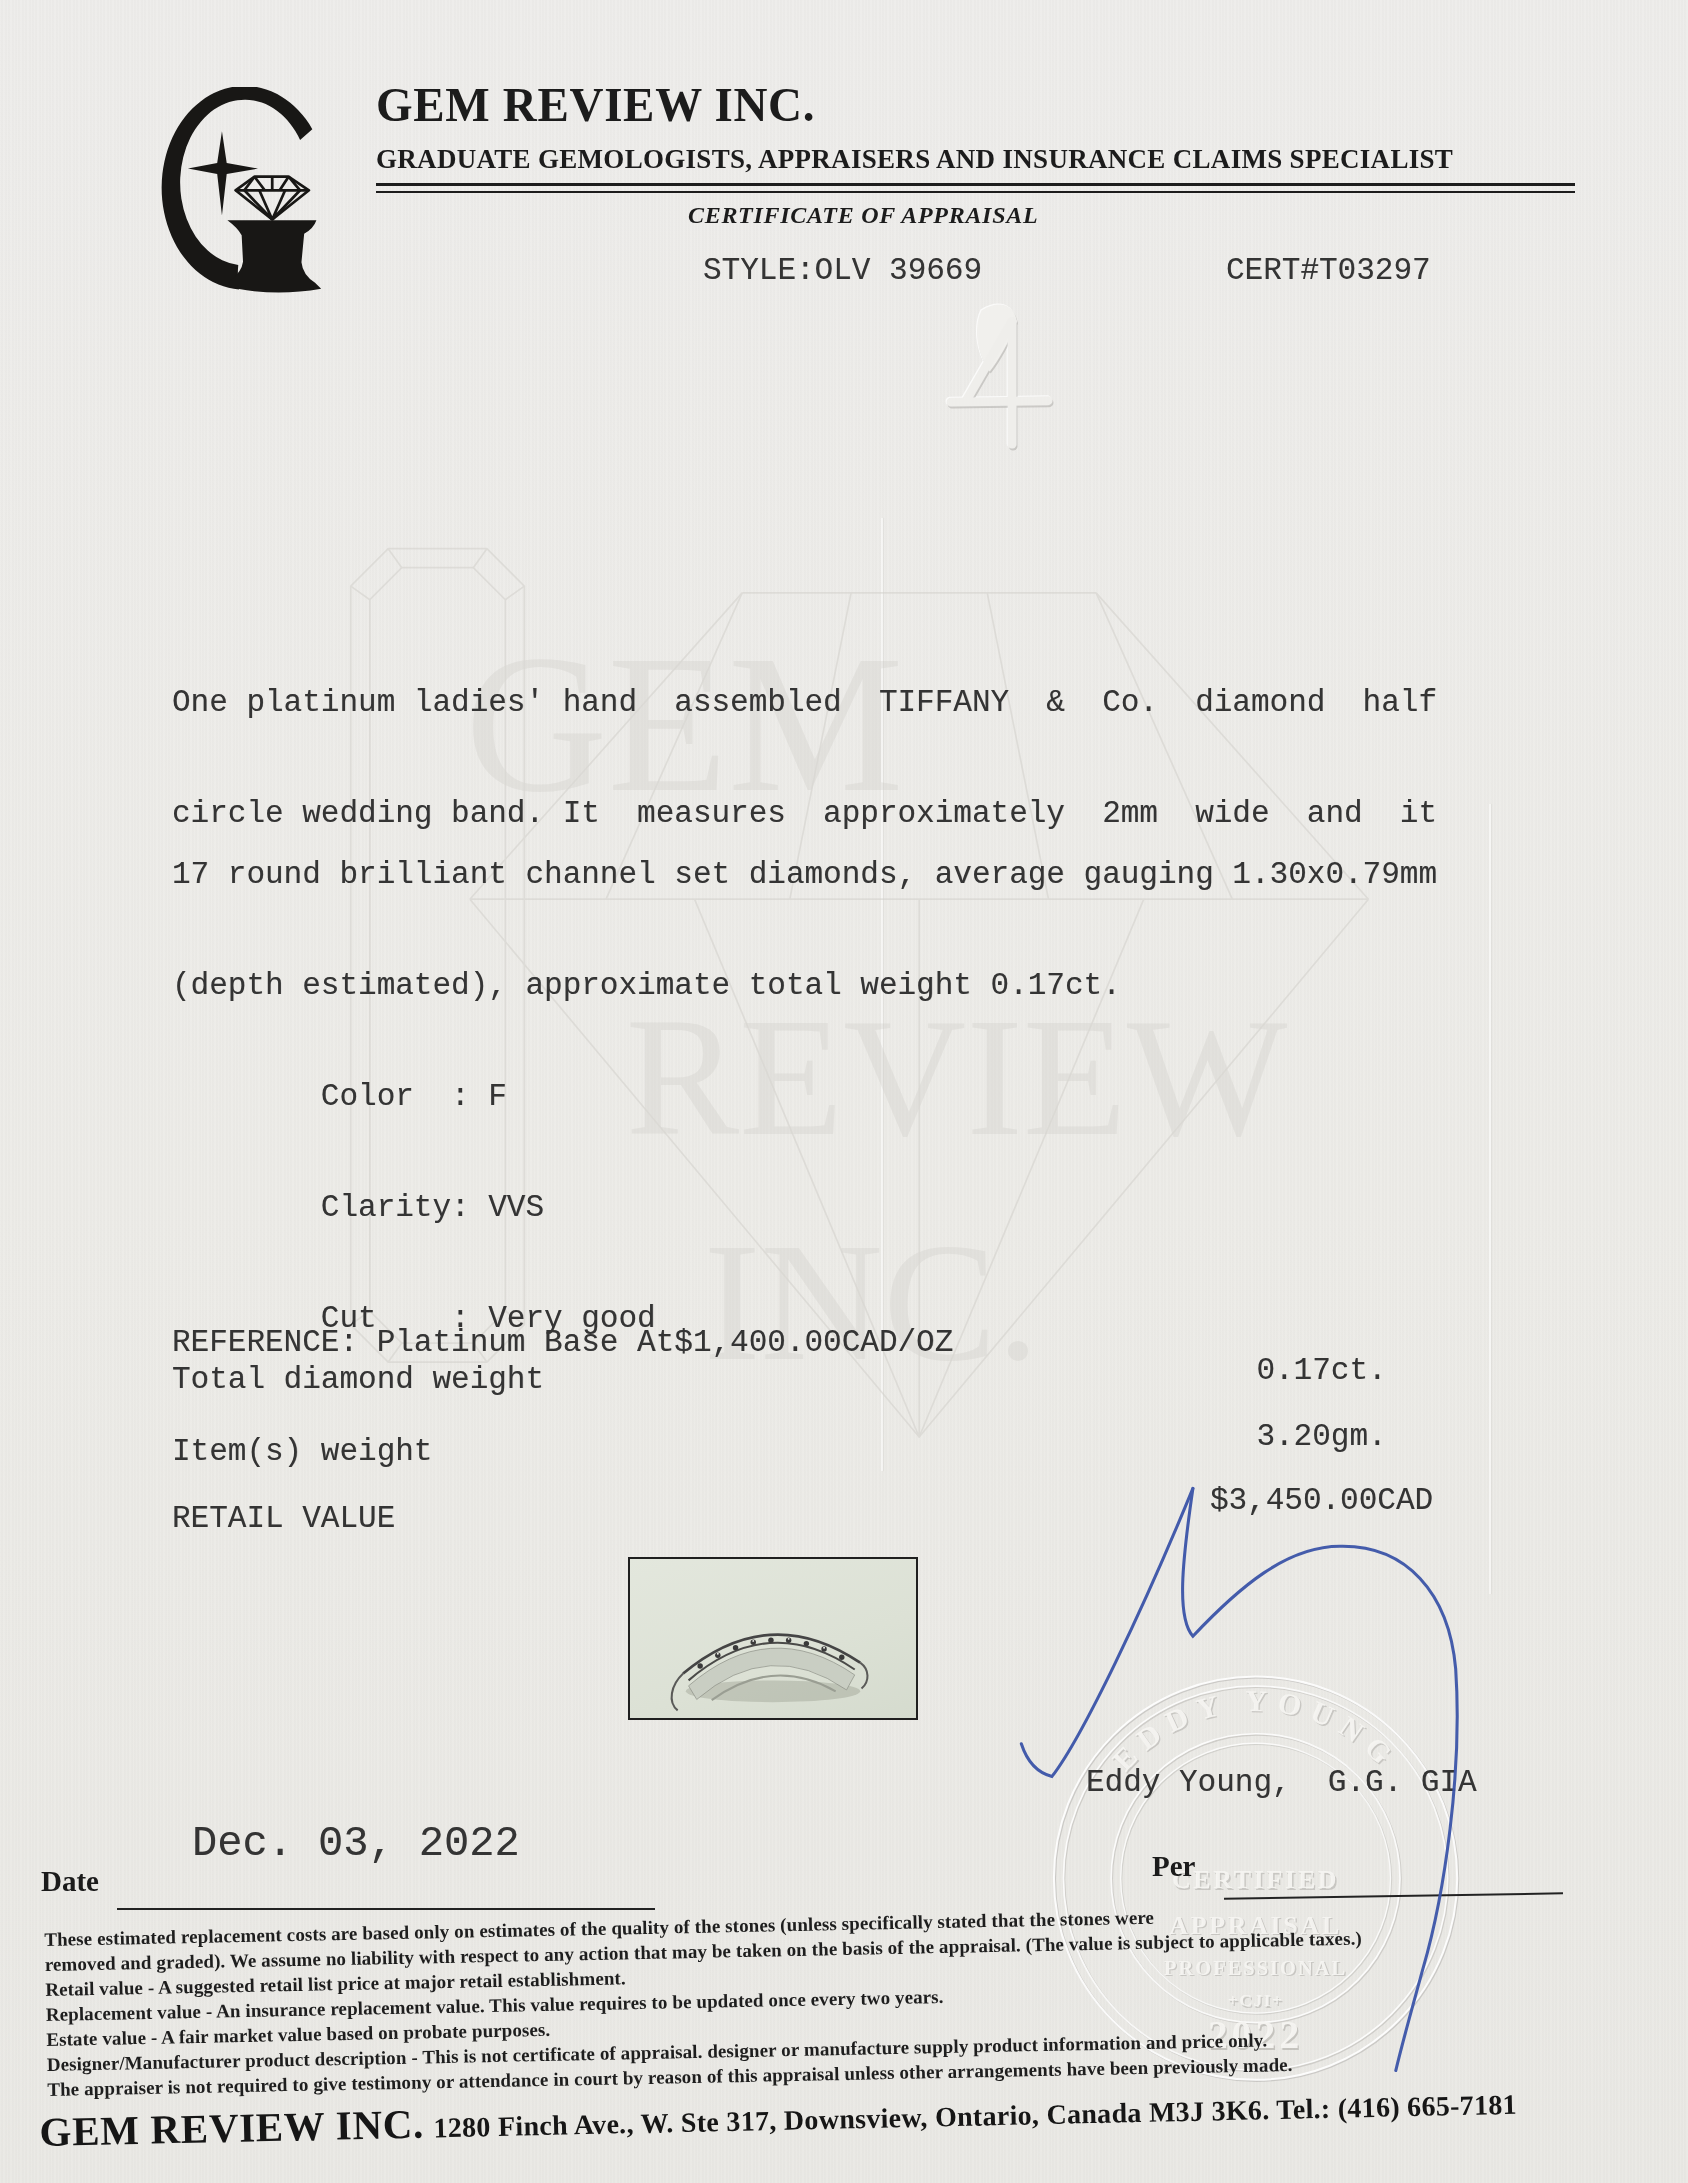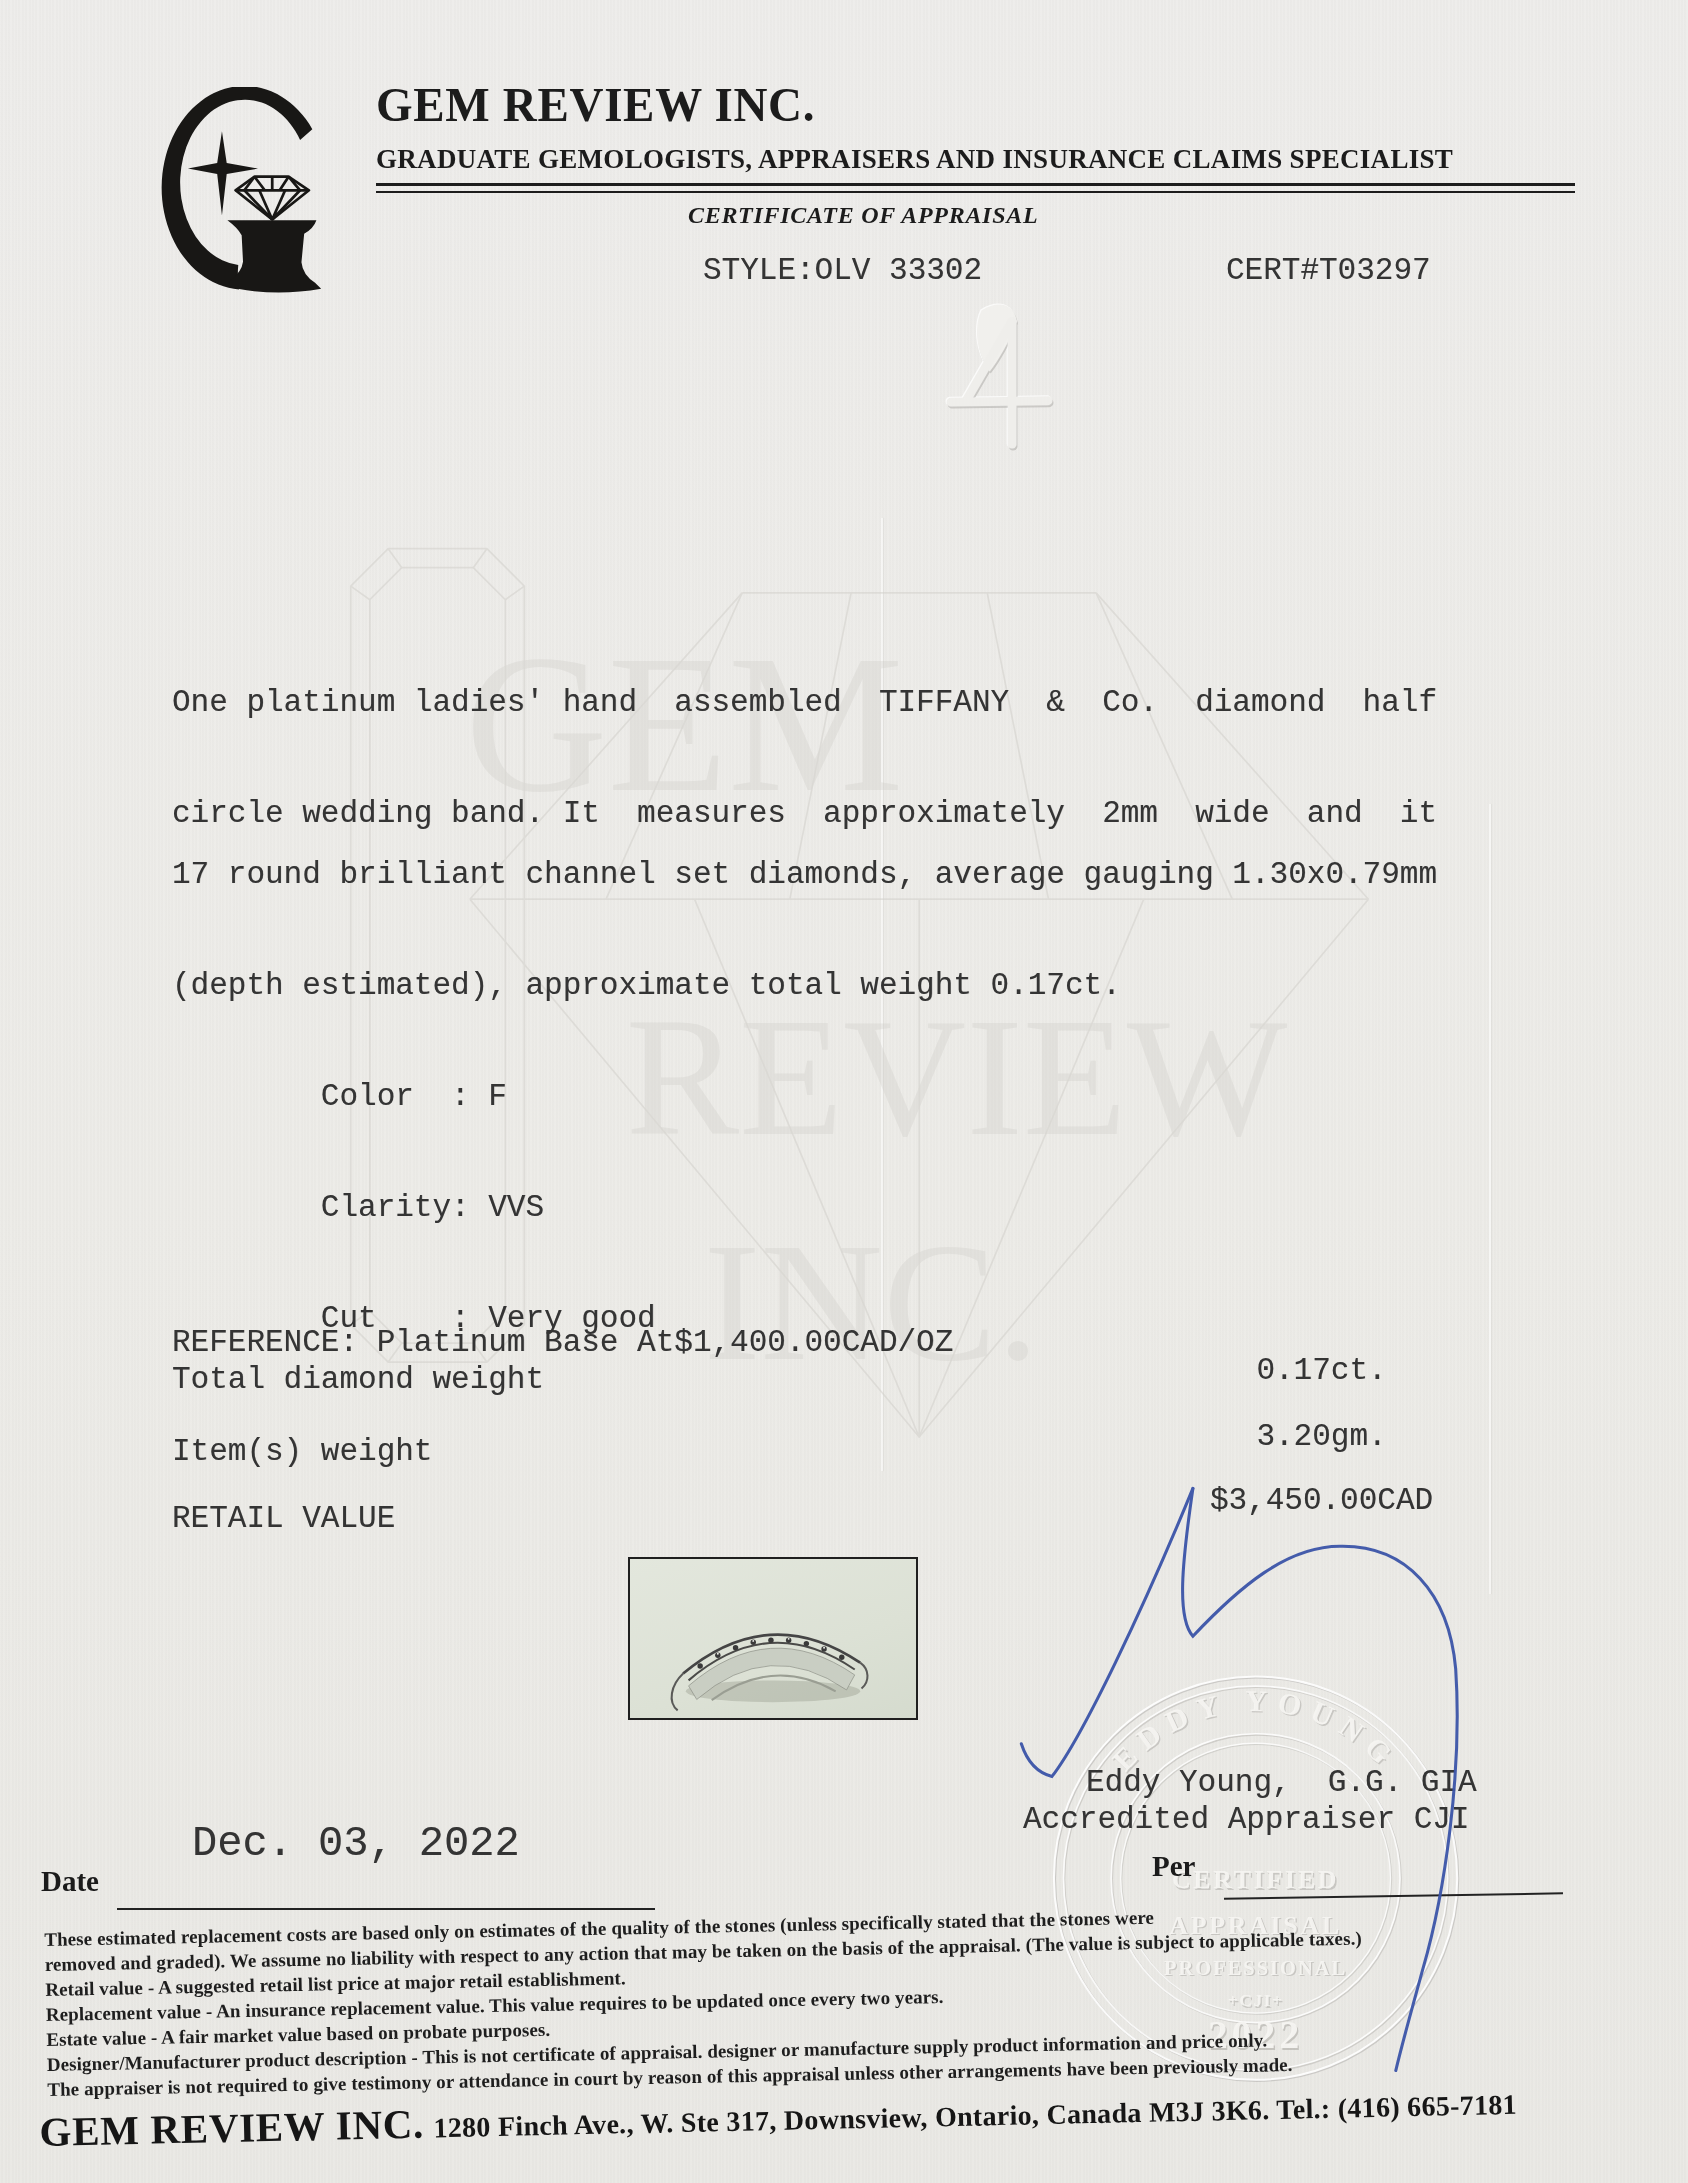--- a/index.html
+++ b/index.html
@@ -106,21 +106,21 @@
       <path d="M191,195 L150,152 M191,195 L172,152 M191,195 L210,152 M191,195 L232,152"></path>
     </g>
 
     <path d="M125,196 L256,196 Q252,208 238,216 L234,258 Q236,277 254,288 L263,297 Q200,308 140,297 Q122,293 130,284 Q146,272 148,257 L146,218 Q140,207 125,196 Z" fill="#181715"></path>
   </svg>
 
   <div class="abs company">GEM REVIEW INC.</div>
   <div class="abs tagline">GRADUATE GEMOLOGISTS, APPRAISERS AND INSURANCE CLAIMS SPECIALIST</div>
   <div class="abs rule"></div>
   <div class="abs cert-title">CERTIFICATE OF APPRAISAL</div>
-  <div class="abs typed style-row style-no">STYLE:OLV 33302</div>
+  <div class="abs typed style-row style-no">STYLE:OLV 39669</div>
   <div class="abs typed style-row cert-no">CERT#T03297</div>
 
   <div class="abs typed body-line desc">
     <div>One platinum ladies' hand  assembled  TIFFANY  &amp;  Co.  diamond  half</div>
     <div>circle wedding band. It  measures  approximately  2mm  wide  and  it</div>
   </div>
 
   <div class="abs typed body-line details">
     <div>17 round brilliant channel set diamonds, average gauging 1.30x0.79mm</div>
     <div>(depth estimated), approximate total weight 0.17ct.</div>
@@ -201,21 +201,20 @@
   </svg>
 
   <svg class="abs signature" width="518" height="674" viewBox="0 0 760 990">
     <g stroke="#3b54a8" stroke-width="4.5" fill="none" stroke-linecap="round" opacity=".95">
       <path d="M50,430 Q63,470 95,478 C140,420 230,230 302,55"></path>
       <path d="M302,55 C286,165 278,245 302,272 C370,200 440,140 518,140 C615,138 678,208 688,320 C698,470 672,650 640,760 C625,815 612,860 600,910"></path>
     </g>
   </svg>
 
   <div class="abs typed appraiser1">Eddy Young,  G.G. GIA</div>
-  <div class="abs typed appraiser2">Accredited Appraiser CJI</div>
   <div class="abs typed date-value">Dec. 03, 2022</div>
   <div class="abs label-serif date-label">Date</div>
   <div class="sign-line date-line"></div>
   <div class="abs label-serif per-label">Per</div>
   <div class="sign-line per-line"></div>
 
   <div class="abs disclaimer">
     <div>These estimated replacement costs are based only on estimates of the  quality of the stones (unless specifically stated that the stones were</div>
     <div>removed and graded). We assume no liability with respect to any action that may be taken on the basis of the appraisal. (The value is subject to applicable taxes.)</div>
     <div>Retail value - A suggested retail list price at major retail establishment.</div>

